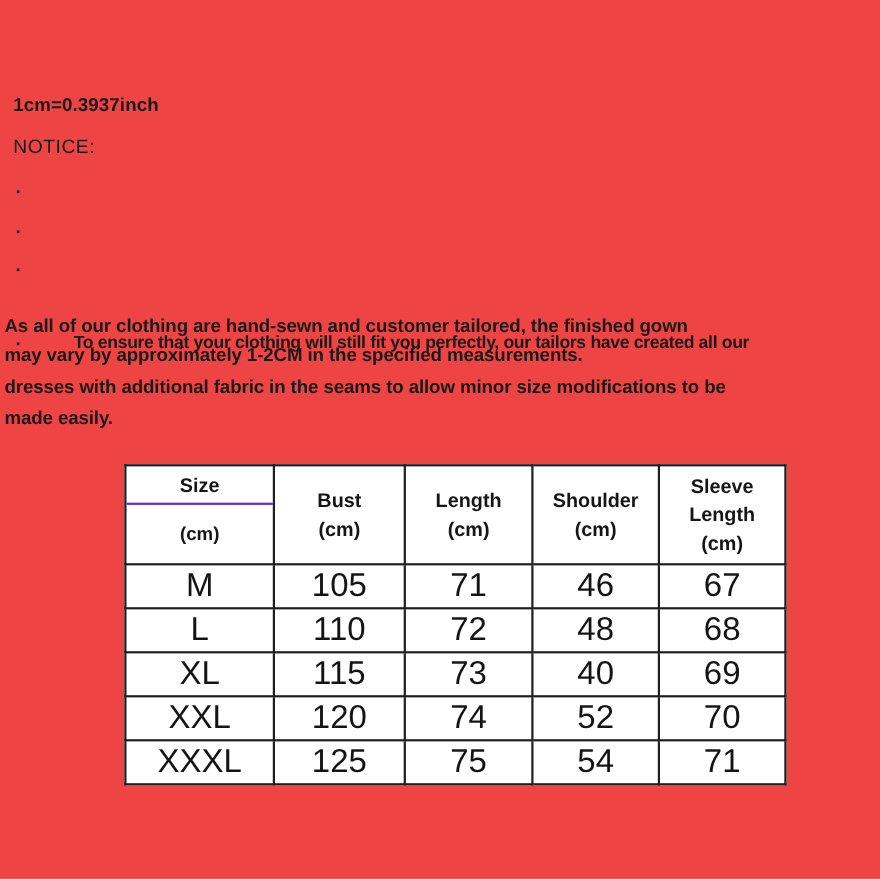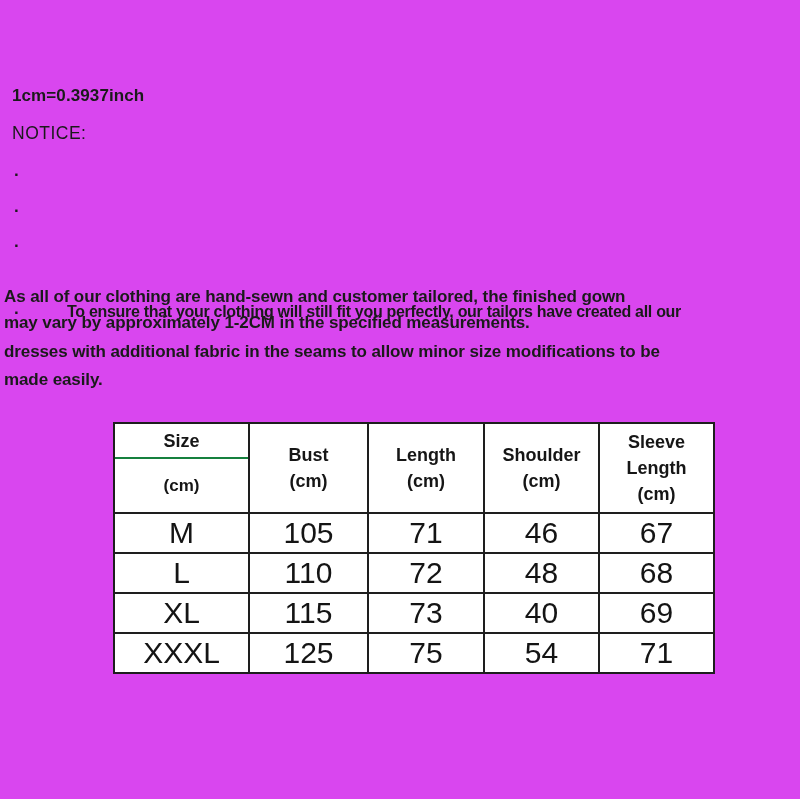--- a/index.html
+++ b/index.html
@@ -1,39 +1,39 @@
 <!DOCTYPE html>
 <html><head>
 <meta charset="utf-8">
 <style>
   html,body{margin:0;padding:0;}
   body{width:800px;height:799px;background:#ffffff;overflow:hidden;
        font-family:"Liberation Sans","DejaVu Sans",sans-serif;}
-  .canvas{position:relative;width:800px;height:799px;background:#d946ef;overflow:hidden;}
+  .canvas{position:relative;width:800px;height:799px;background:#ef4444;overflow:hidden;}
 
   .conv-line{position:absolute;left:12px;top:86px;font-size:17px;font-weight:700;color:#1a1a1a;letter-spacing:0.1px;}
   .notice-title{position:absolute;left:12px;top:123px;font-size:17.5px;font-weight:400;color:#1a1a1a;letter-spacing:0.5px;}
 
   .bullet-para{position:absolute;left:4px;right:6px;color:#1a1a1a;font-weight:700;
                font-size:17px;line-height:26px;text-indent:63px;white-space:pre-line;letter-spacing:-0.1px;}
   .bullet-para .dot{position:absolute;left:10px;top:1px;text-indent:0;font-size:17px;font-weight:700;}
   .p1{top:161px;}
   .p2{top:197px;}
   .p3{top:232px;}
   .p4a{top:299px;font-size:16px;letter-spacing:-0.3px;white-space:nowrap;}
   .p4b{top:338px;line-height:28px;text-indent:0;}
 
   .size-table{position:absolute;left:113px;top:422px;border-collapse:collapse;table-layout:fixed;
               background:#ffffff;color:#161616;}
   .size-table td,.size-table th{border:2px solid #1e1e1e;padding:0;text-align:center;vertical-align:middle;}
   .size-table th{font-size:18px;font-weight:700;line-height:26px;height:88px;}
   .th-sub{font-size:17px;font-weight:700;}
   .th-multi{white-space:pre-line;line-height:24px;}
   .size-head{display:flex;flex-direction:column;height:88px;}
-  .size-head .top{height:33px;border-bottom:2px solid #15803d;display:flex;align-items:center;justify-content:center;}
+  .size-head .top{height:33px;border-bottom:2px solid #6d28d9;display:flex;align-items:center;justify-content:center;}
   .size-head .bot{flex:1;display:flex;align-items:center;justify-content:center;}
   .size-table td{font-size:30px;font-weight:400;height:38px;line-height:34px;color:#141414;}
 </style>
 </head>
 <body>
 
 <div class="canvas">
 
   <div class="conv-line">1cm=0.3937inch</div>
 
@@ -101,20 +101,27 @@
       <td>68</td>
     </tr>
     <tr>
       <td>XL</td>
       <td>115</td>
       <td>73</td>
       <td>40</td>
       <td>69</td>
     </tr>
     <tr>
+      <td>XXL</td>
+      <td>120</td>
+      <td>74</td>
+      <td>52</td>
+      <td>70</td>
+    </tr>
+    <tr>
       <td>XXXL</td>
       <td>125</td>
       <td>75</td>
       <td>54</td>
       <td>71</td>
     </tr>
   </tbody>
     </table>
 
 </div>

